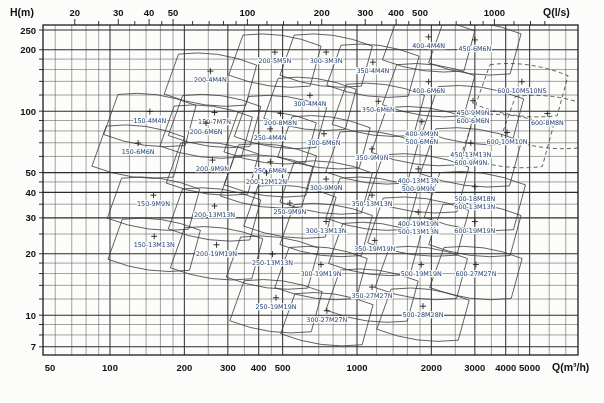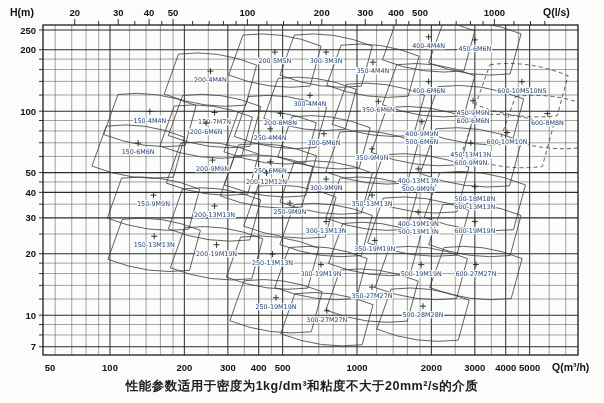--- a/index.html
+++ b/index.html
@@ -367,14 +367,13 @@
         <text x="36" y="195.8595235381913" font-size="9.5" fill="#111" text-anchor="end" font-weight="bold">40</text>
         <text x="36" y="221.34702580628453" font-size="9.5" fill="#111" text-anchor="end" font-weight="bold">30</text>
         <text x="36" y="257.2696426536435" font-size="9.5" fill="#111" text-anchor="end" font-weight="bold">20</text>
         <text x="36" y="318.67976176909565" font-size="9.5" fill="#111" text-anchor="end" font-weight="bold">10</text>
         <text x="36" y="350.2797616061872" font-size="9.5" fill="#111" text-anchor="end" font-weight="bold">7</text>
       </g>
     <text x="10" y="16" font-size="10.5" font-weight="bold" fill="#111">H(m)</text>
     <text x="543" y="16" font-size="10.5" font-weight="bold" fill="#111">Q(l/s)</text>
     <text x="552" y="371" font-size="10.5" font-weight="bold" fill="#111">Q(m³/h)</text>
   </svg>
-  <div class="caption">性能参数适用于密度为1kg/dm³和粘度不大于20mm²/s的介质</div>
 </div>
 
 </body></html>

